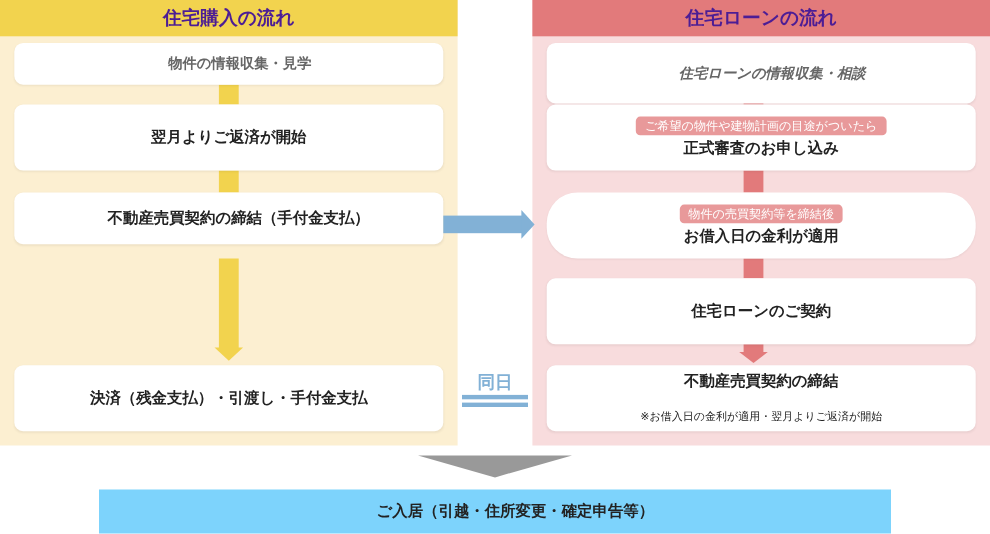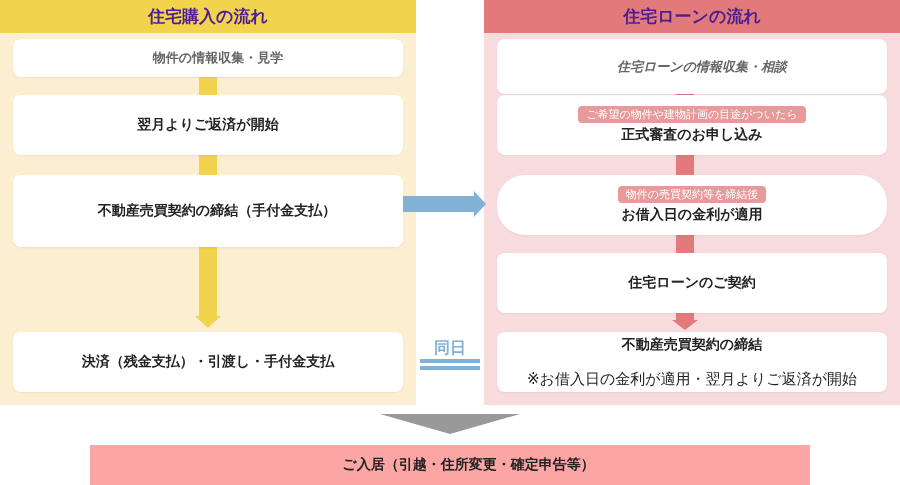--- a/index.html
+++ b/index.html
@@ -12,56 +12,56 @@
                   color: #4c1d95; font-size: 17px; font-weight: bold; }
   .left .panel-header { background: #f2d34e; }
   .right .panel-header { background: #e27a7b; }
   .card { position: absolute; left: 13px; width: 390px; background: #fff; border-radius: 8px;
           box-shadow: 0 1px 2px rgba(0,0,0,0.06);
           display: flex; flex-direction: column; align-items: center; justify-content: center; text-align: center; }
   .card .title { font-size: 14px; font-weight: bold; color: #222; }
   .card .title.muted { color: #666; font-size: 13px; padding-left: 20px; }
   .card .badge { display: inline-block; color: #fff; font-size: 11px; padding: 1px 8px; border-radius: 4px;
                  margin-bottom: 3px; background: #e8999a; }
-  .card .note { font-size: 15px; color: #222; margin-top: 16px; }
+  .card .note { font-size: 10px; color: #222; margin-top: 16px; }
   .connector { position: absolute; width: 18px; }
   .left .connector { background: #f2d34e; left: 199px; }
   .right .connector { background: #e27a7b; left: 192px; }
   .arrowhead { position: absolute; width: 0; height: 0; border-left: 13px solid transparent; border-right: 13px solid transparent; }
   .left .arrowhead { border-top: 12px solid #f2d34e; left: 195px; }
   .right .arrowhead { border-top: 10px solid #e27a7b; left: 188px; }
   .h-arrow { position: absolute; left: 403px; top: 196px; width: 72px; height: 16px; background: #82b1d6; }
   .h-arrow-head { position: absolute; left: 474px; top: 191px; width: 0; height: 0;
                   border-top: 13px solid transparent; border-bottom: 13px solid transparent; border-left: 12px solid #82b1d6; }
   .same-day { position: absolute; left: 420px; top: 338px; width: 60px; text-align: center;
               color: #82b1d6; font-size: 16px; font-weight: bold; }
   .dbl-line { position: absolute; left: 420px; width: 60px; height: 4px; background: #82b1d6; }
   .down-arrow-gray { position: absolute; left: 380px; top: 414px; width: 0; height: 0;
                      border-left: 70px solid transparent; border-right: 70px solid transparent; border-top: 20px solid #999; }
-  .final-box { position: absolute; left: 90px; top: 445px; width: 720px; height: 40px; background: #fca5a5;
+  .final-box { position: absolute; left: 90px; top: 445px; width: 720px; height: 40px; background: #7dd3fc;
                display: flex; align-items: center; justify-content: center; font-size: 14px; font-weight: bold; color: #222; padding-left: 37px; }
 </style>
 </head>
 <body>
 
 <div class="panel left">
   <div class="panel-header">住宅購入の流れ</div>
 
   <div class="connector" style="top:77px;height:18px;"></div>
   <div class="connector" style="top:155px;height:20px;"></div>
   <div class="connector" style="top:235px;height:82px;"></div>
   <div class="arrowhead" style="top:316px;"></div>
 
   <div class="card" style="top:39px;height:38px;">
     <div class="title muted">物件の情報収集・見学</div>
   </div>
   <div class="card" style="top:95px;height:60px;">
     <div class="title">翌月よりご返済が開始</div>
   </div>
-  <div class="card" style="top:175px;height:72px;padding-left:18px;">
+  <div class="card" style="top:175px;height:47px;padding-left:18px;">
     <div class="title">不動産売買契約の締結（手付金支払）</div>
   </div>
   <div class="card" style="top:332px;height:60px;">
     <div class="title">決済（残金支払）・引渡し・手付金支払</div>
   </div>
 </div>
 
 <div class="panel right">
   <div class="panel-header">住宅ローンの流れ</div>
 

